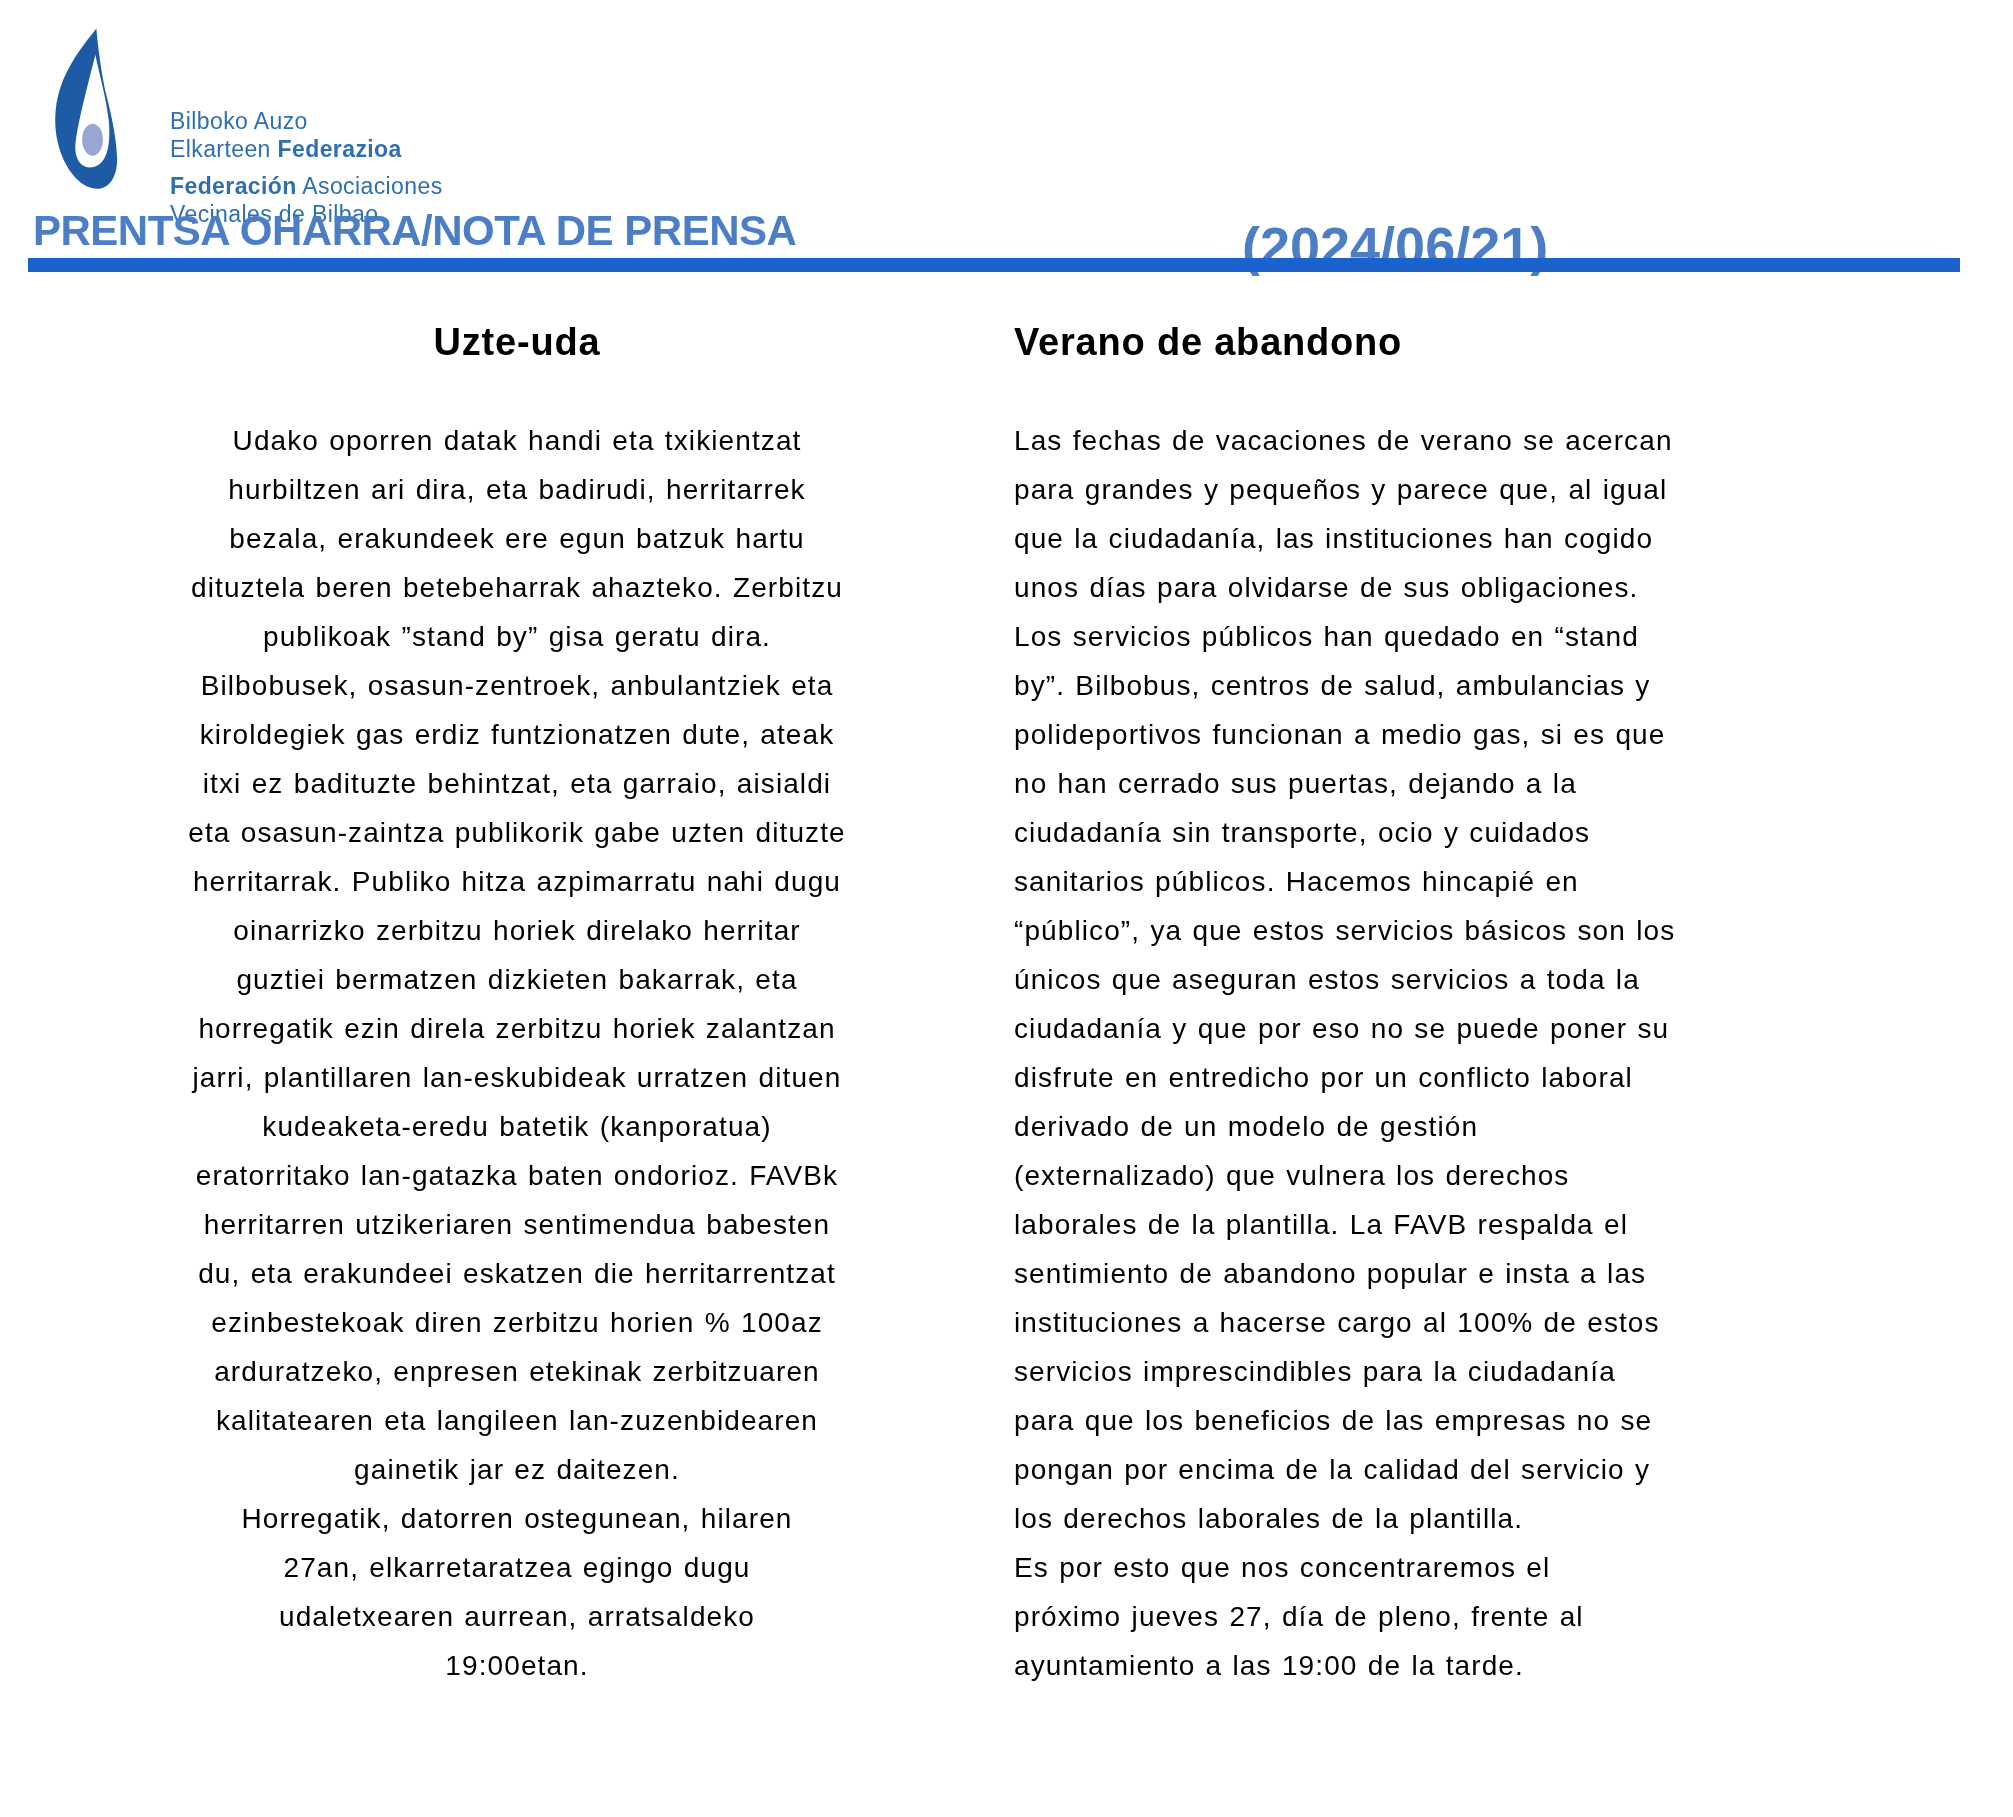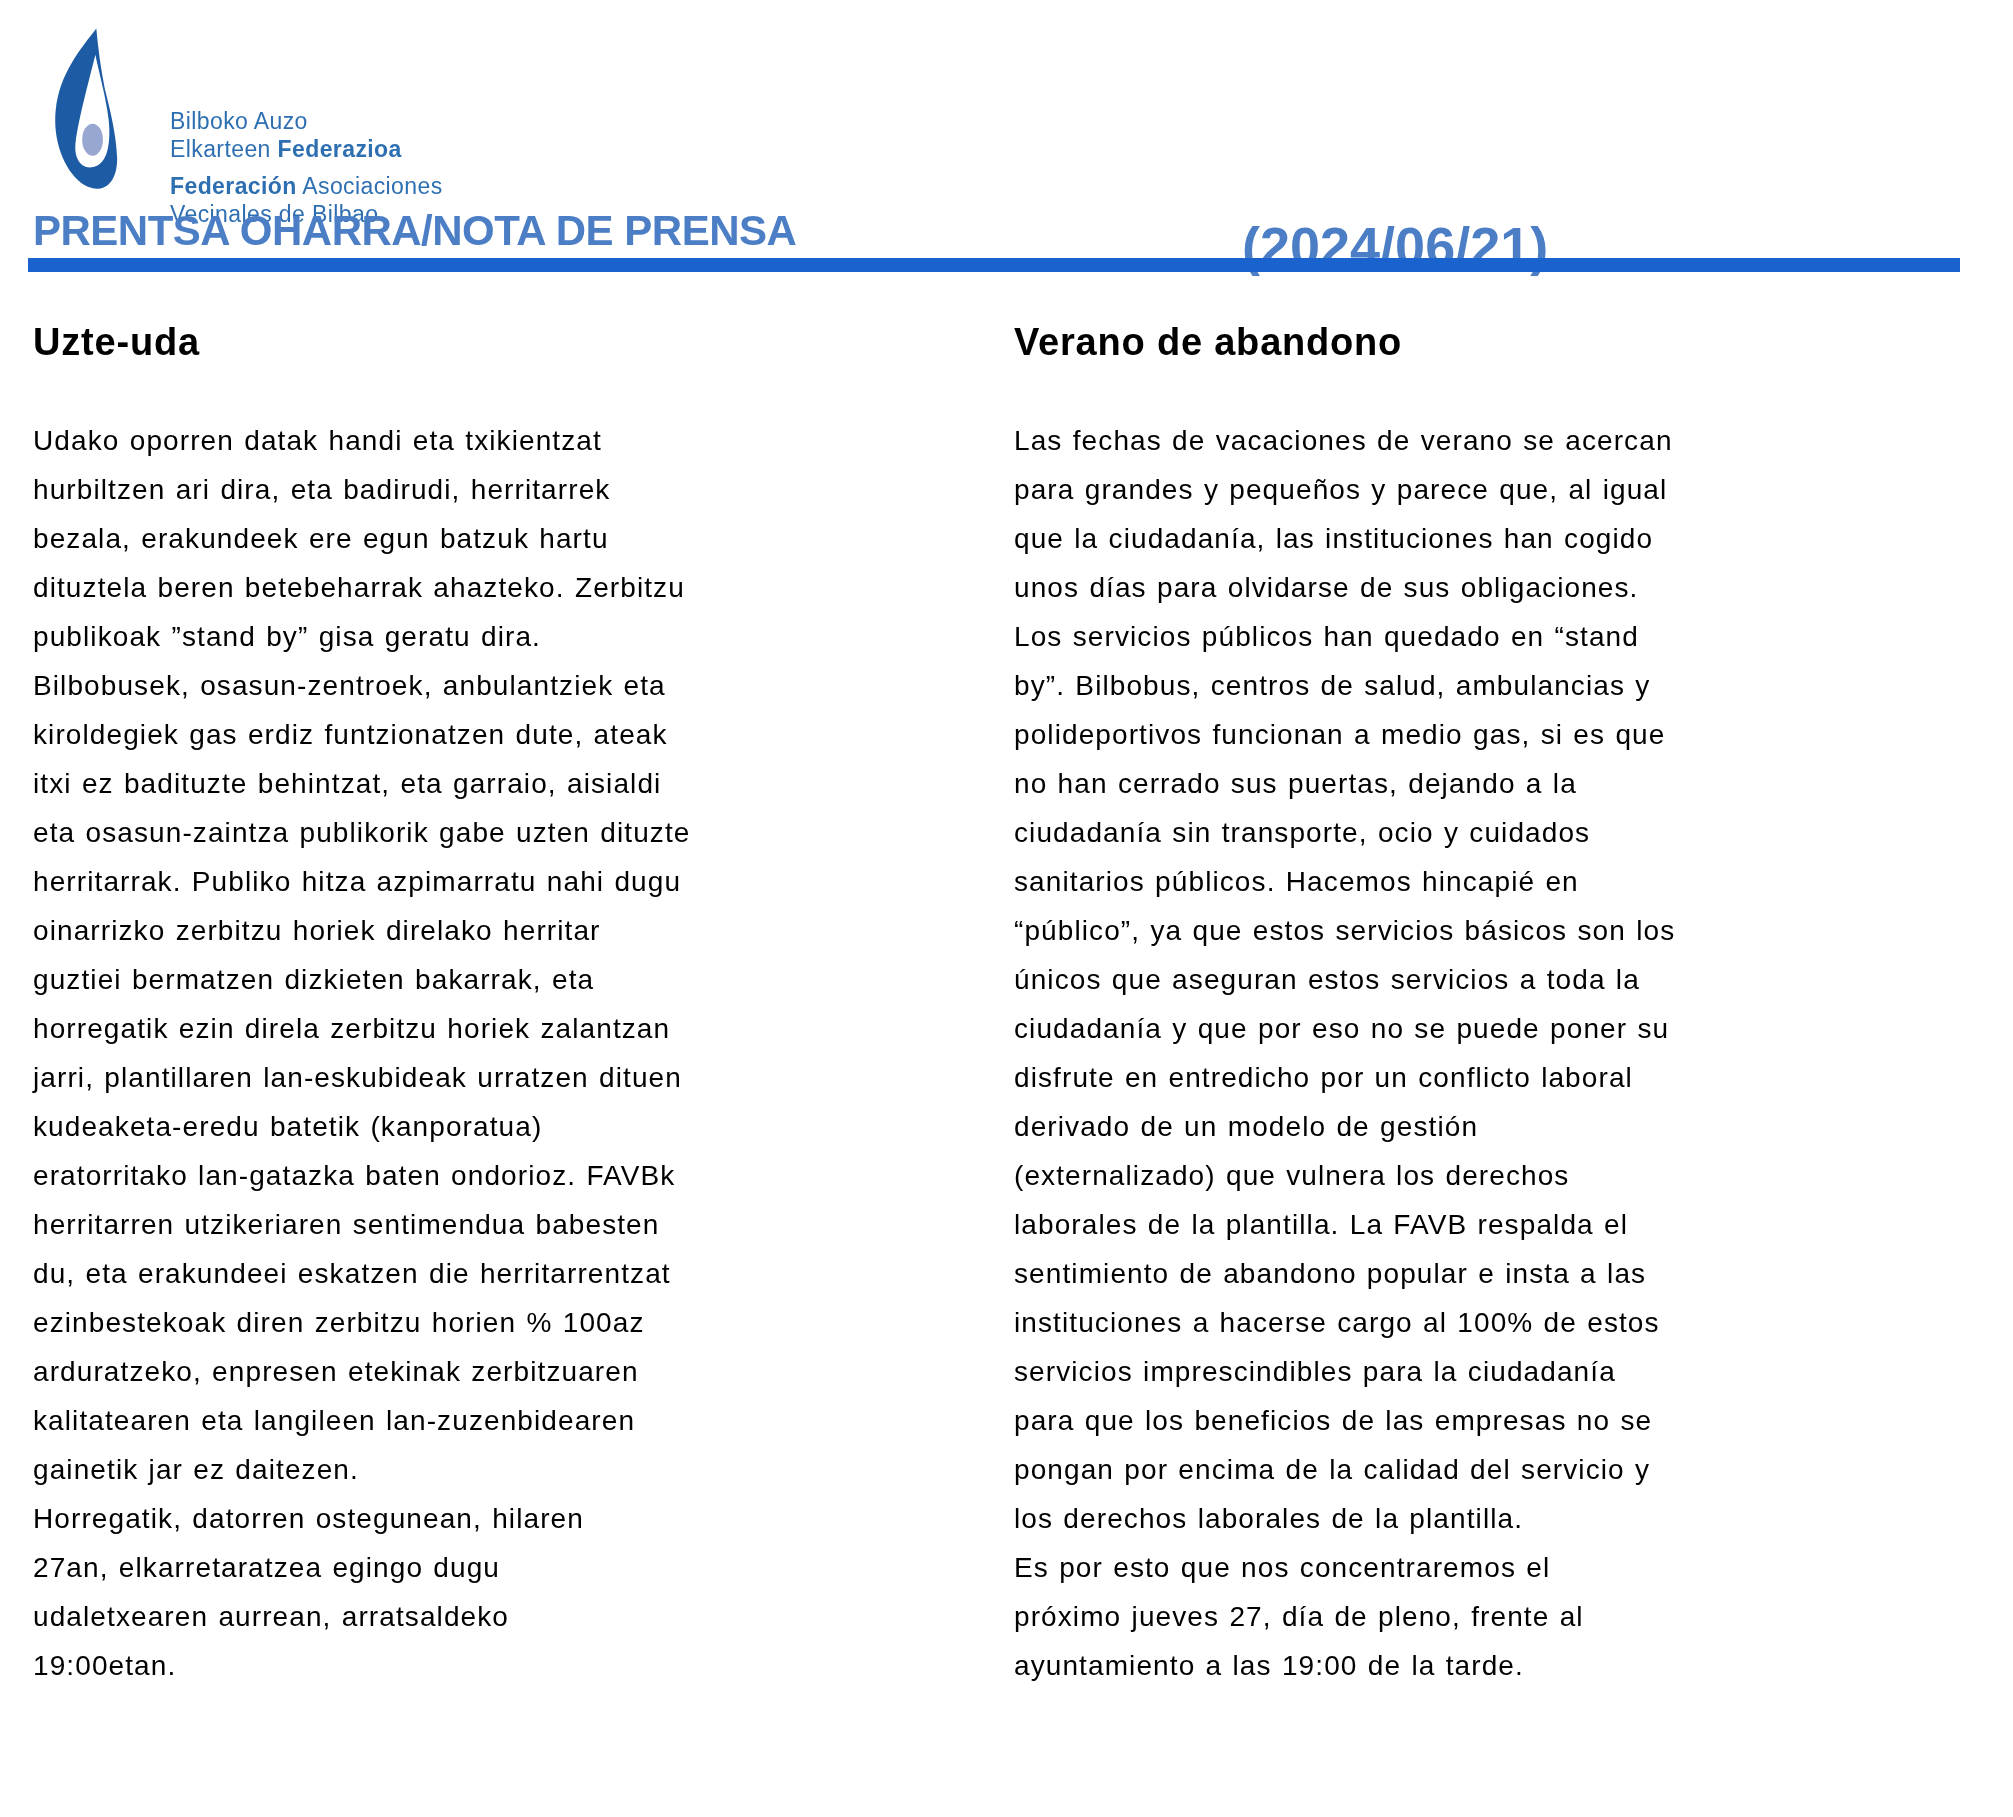--- a/index.html
+++ b/index.html
@@ -63,21 +63,21 @@
     height: 14px;
     background: #1A63CF;
   }
 
   
   .column {
     position: absolute;
     top: 318px;
     width: 984px;
   }
-  .column.left  { left: 33px; }
+  .column.left  { left: 25px; text-align: center; }
   .column.right { left: 1014px; }
 
   .col-heading {
     font-size: 38px;
     font-weight: 700;
     line-height: 49px;
     letter-spacing: 0.8px;
     margin: 0 0 49px 0;
     white-space: pre;
   }

